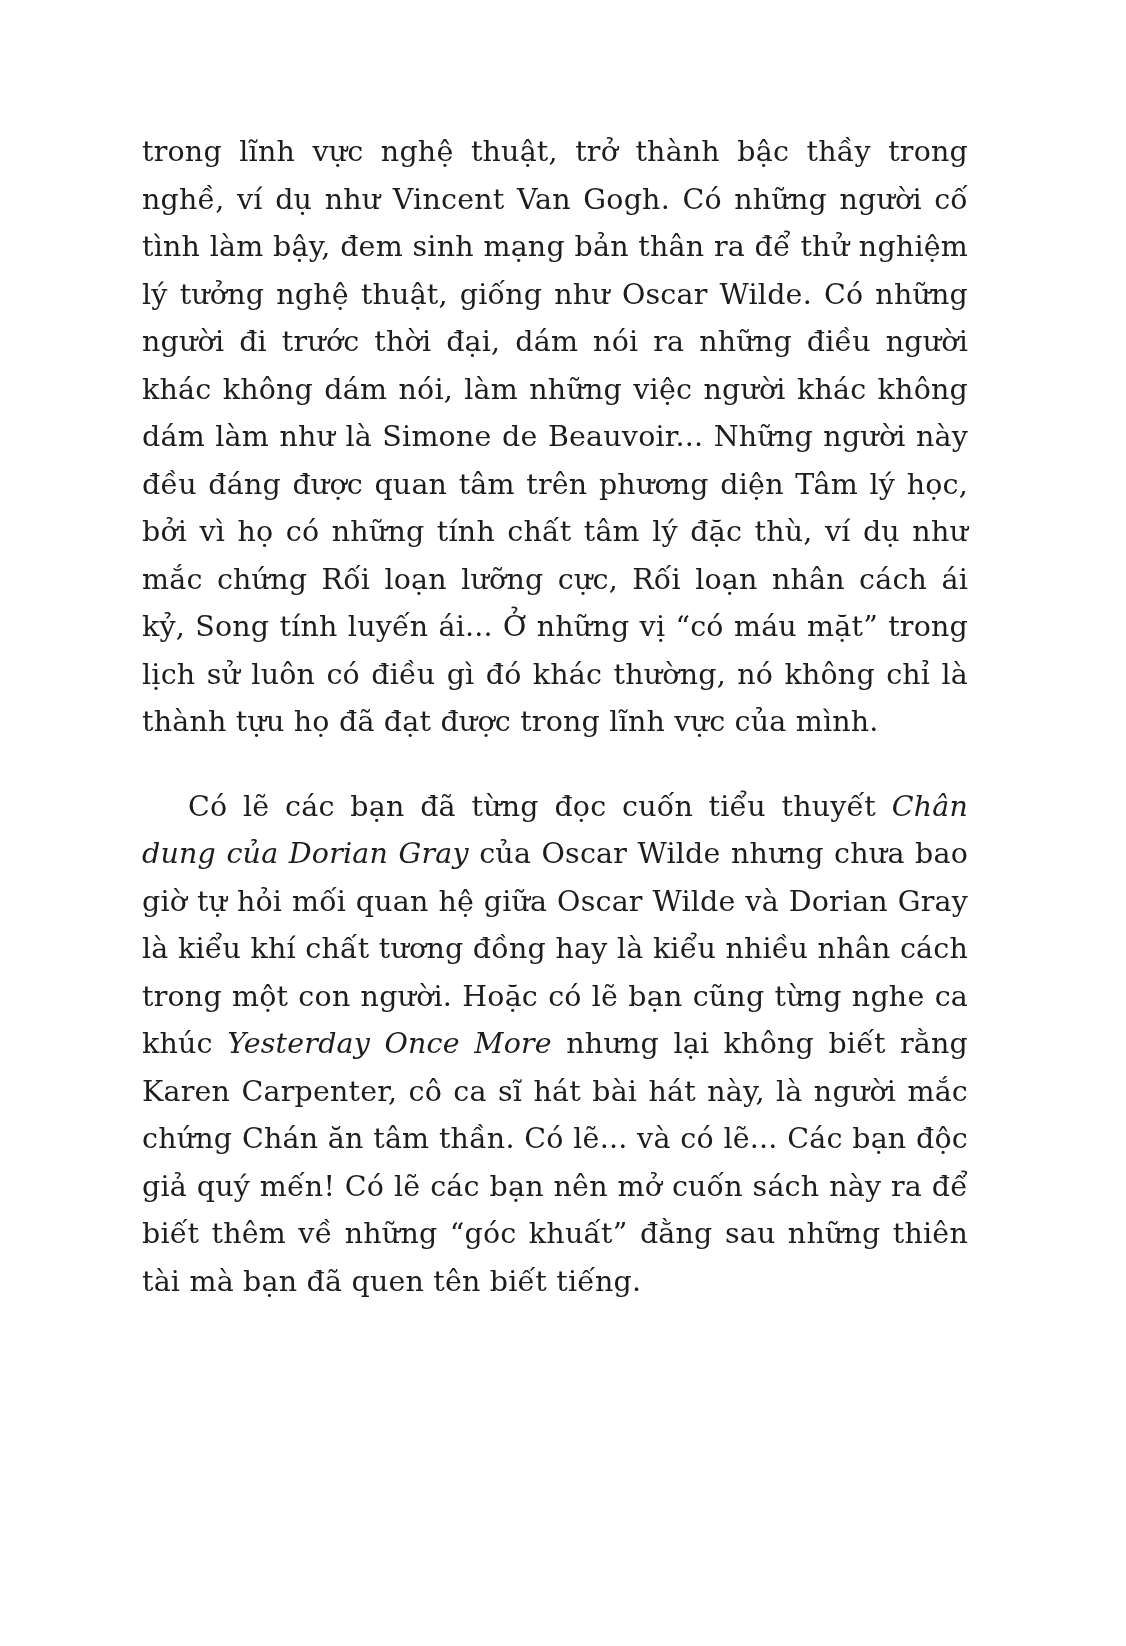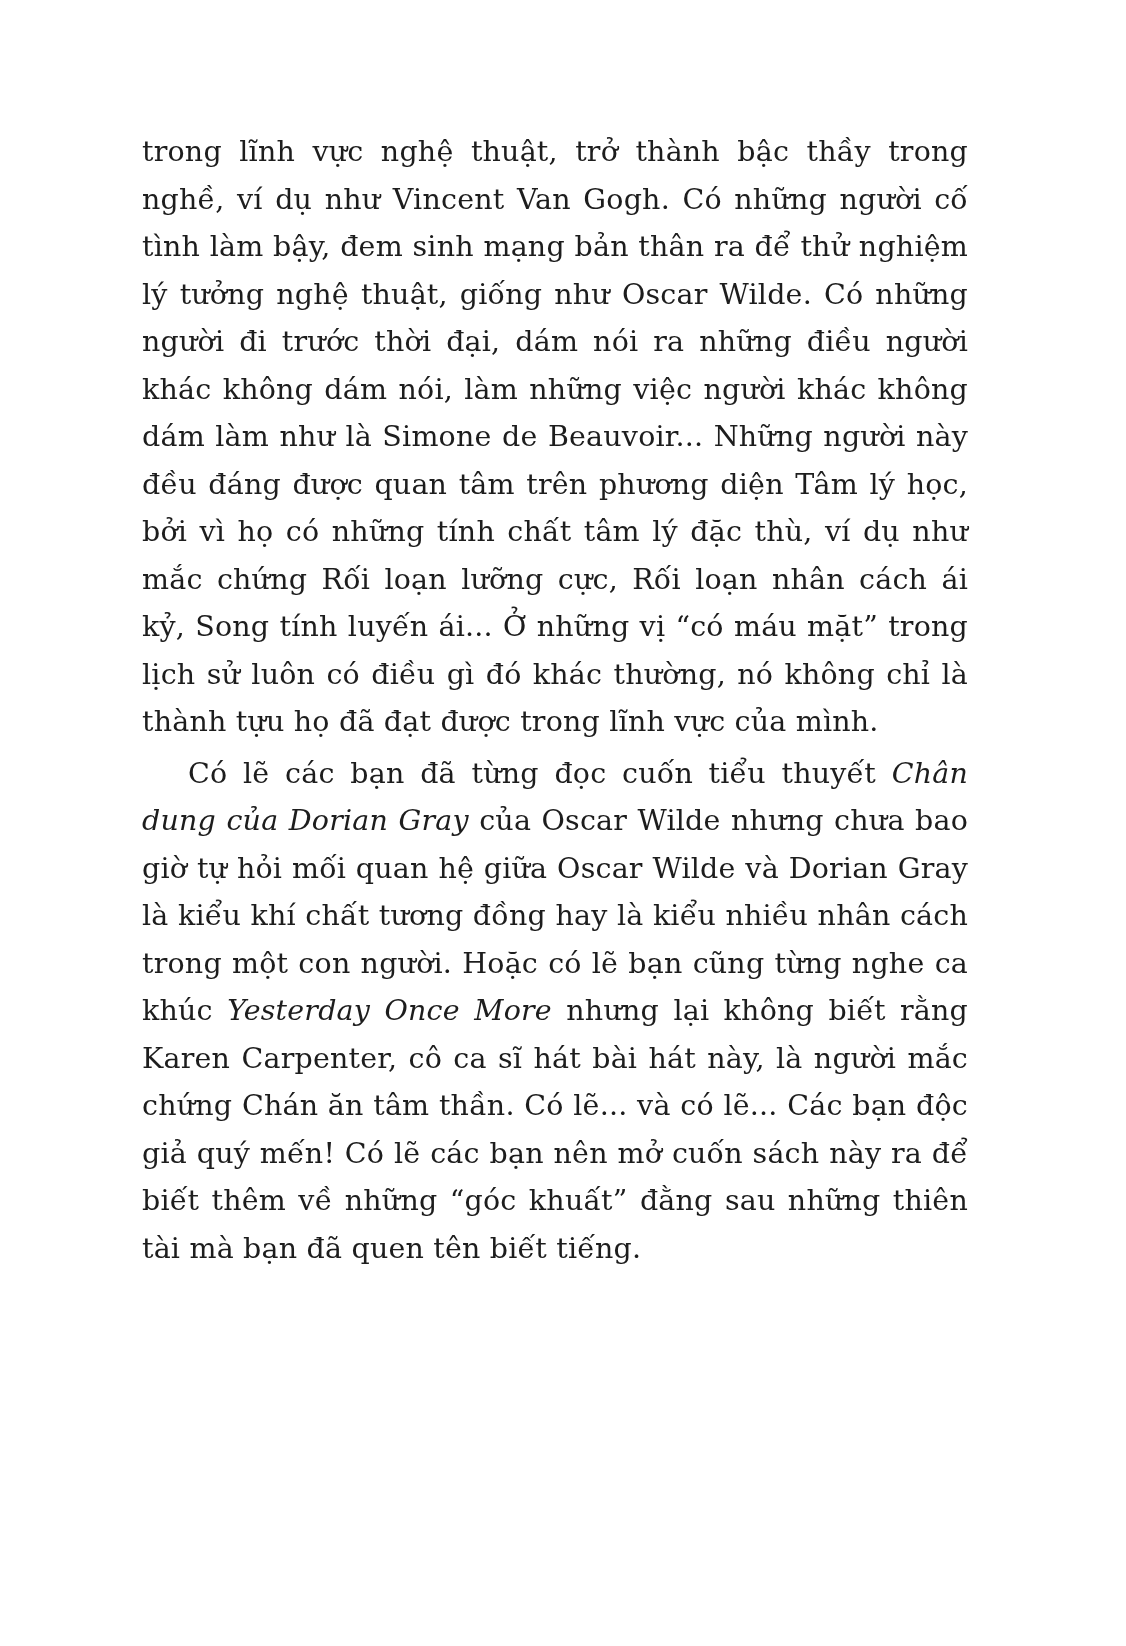--- a/index.html
+++ b/index.html
@@ -24,21 +24,21 @@
   }
   .body-par {
     margin: 0;
     font-size: 28.5px;
     line-height: 47.5px;
     text-align: justify;
     text-justify: inter-word;
     letter-spacing: 0.2px;
   }
   .body-par.indented {
-    margin-top: 4px;
+    margin-top: 37px;
     text-indent: 46px;
   }
   .body-par em {
     font-style: italic;
   }
   .page-footer {
     position: absolute;
     top: 1500px;
     right: 158px;
     font-size: 23px;

